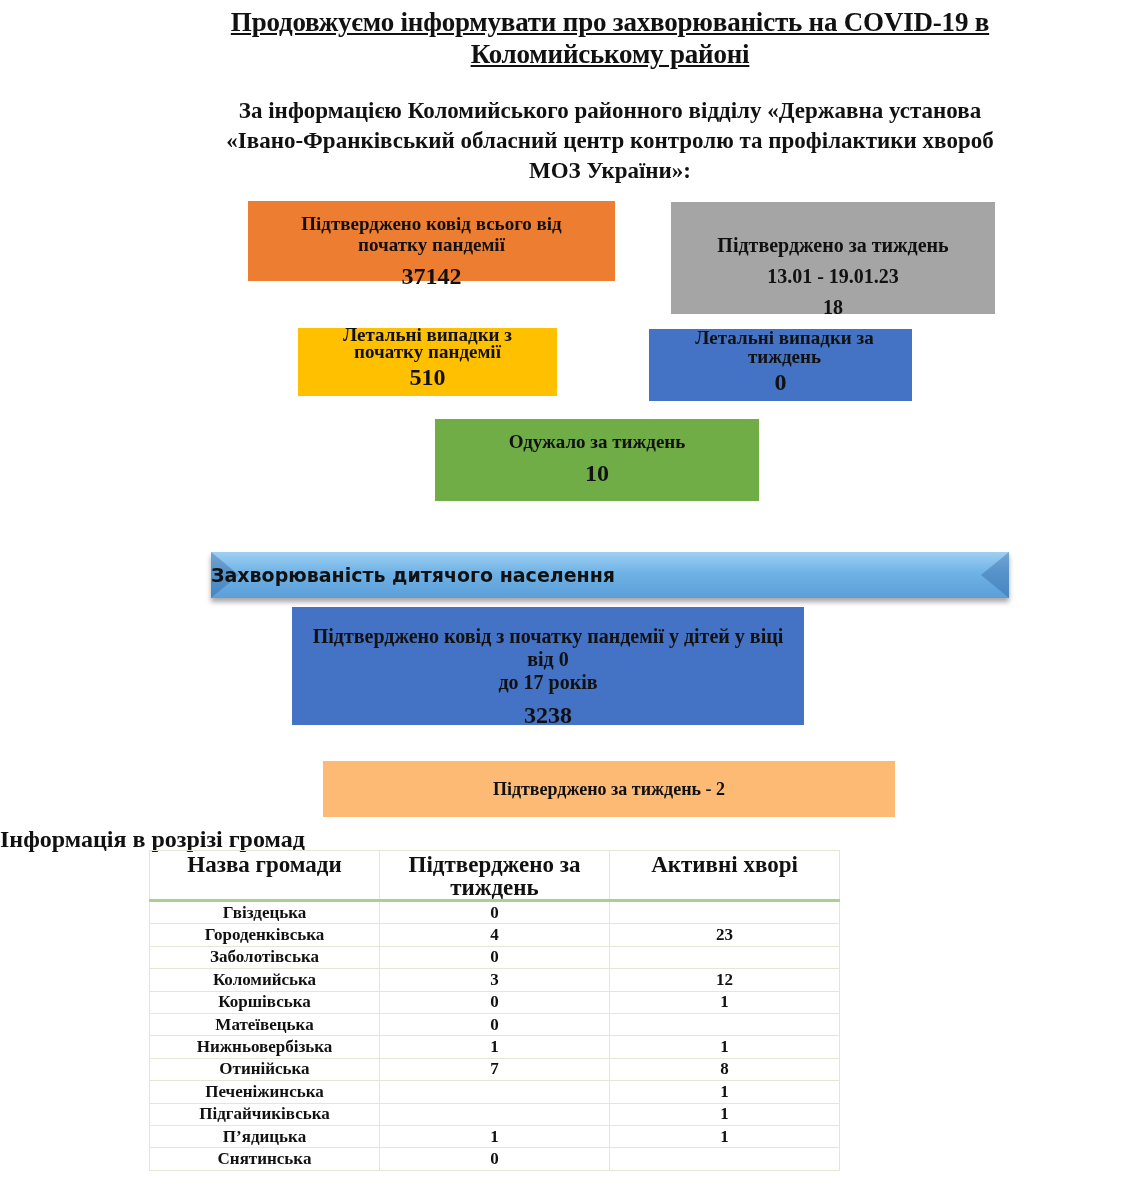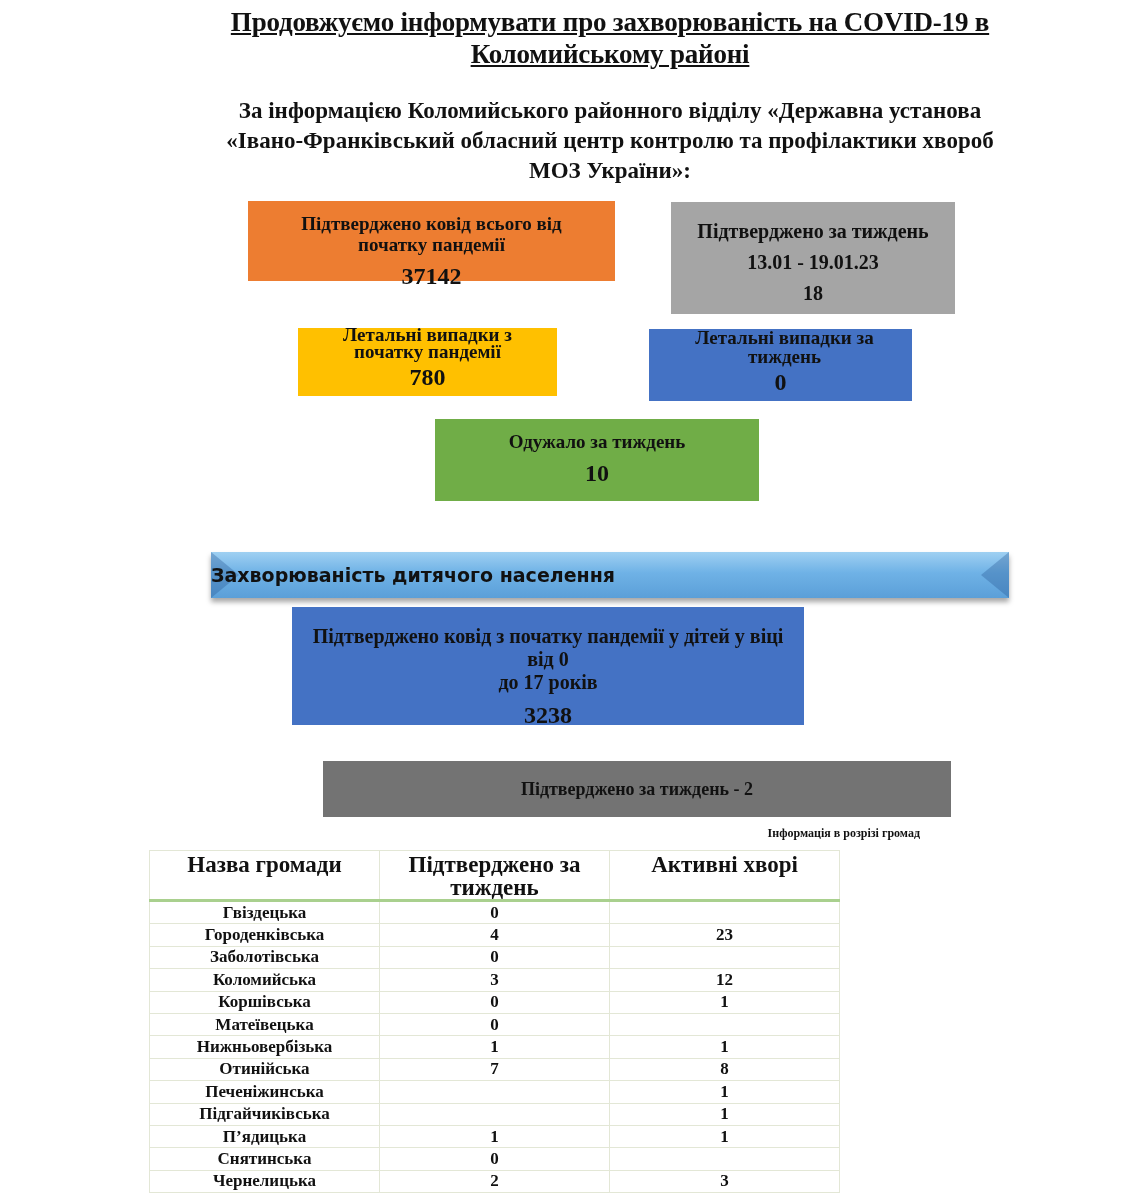--- a/index.html
+++ b/index.html
@@ -10,21 +10,21 @@
              font-size: 27px; font-weight: bold; text-decoration: underline;
              line-height: 32px; letter-spacing: -0.2px; }
     .subtitle { left: 165px; top: 96px; width: 890px; text-align: center;
                 font-size: 23px; font-weight: bold; line-height: 30px; }
     .card { position: absolute; text-align: center; font-weight: bold; color: #111;
             box-sizing: border-box; }
     .card .lbl { font-size: 19px; line-height: 21px; }
     .card .val { font-size: 24px; line-height: 30px; }
     .c-total { left: 248px; top: 201px; width: 367px; height: 80px; background: #ED7D31; padding-top: 12px; font-family: Liberation Serif, serif; }
     .c-total .val { margin-top: 6px; }
-    .c-week { left: 671px; top: 202px; width: 284px; height: 112px; background: #A5A5A5; padding-top: 14px; }
+    .c-week { left: 671px; top: 202px; width: 324px; height: 112px; background: #A5A5A5; padding-top: 28px; }
     .c-week .lbl { font-size: 20px; line-height: 31px; }
     .c-week .val { font-size: 20px; line-height: 30px; }
     .c-deaths { left: 298px; top: 328px; width: 259px; height: 68px; background: #FFC000; padding-top: 0px; }
     .c-deaths .lbl { line-height: 21px; margin-top: -4px; }
     .c-deaths .val { line-height: 30px; }
     .c-deathsw { left: 649px; top: 329px; width: 263px; height: 72px; background: #4472C4; padding-top: 0px; }
     .c-deathsw .lbl { line-height: 21px; margin-top: -2px; padding-left: 8px; }
     .c-recov { left: 435px; top: 419px; width: 324px; height: 82px; background: #70AD47; padding-top: 12px; }
     .c-recov .val { margin-top: 6px; }
     .banner { left: 211px; top: 552px; width: 798px; height: 46px;
@@ -35,23 +35,23 @@
     .banner .bev-l { position: absolute; left: 0; top: 0; width: 0; height: 0;
                      border-top: 23px solid transparent; border-bottom: 23px solid transparent;
                      border-left: 28px solid rgba(40,90,150,0.35); }
     .banner .bev-r { position: absolute; right: 0; top: 0; width: 0; height: 0;
                      border-top: 23px solid transparent; border-bottom: 23px solid transparent;
                      border-right: 28px solid rgba(40,90,150,0.35); }
     .banner .txt { position: relative; }
     .c-kids { left: 292px; top: 607px; width: 512px; height: 118px; background: #4472C4; padding-top: 18px; }
     .c-kids .lbl { font-size: 20px; line-height: 23px; padding: 0 10px; }
     .c-kids .val { margin-top: 6px; }
-    .c-kidsw { left: 323px; top: 761px; width: 628px; height: 56px; background: #737373; line-height: 56px; }
+    .c-kidsw { left: 323px; top: 761px; width: 572px; height: 56px; background: #fdba74; line-height: 56px; }
     .c-kidsw .lbl { font-size: 18px; line-height: 56px; }
-    .tbl-caption { left: 150px; top: 826px; width: 920px; text-align: right; font-size: 12px;
+    .tbl-caption { left: 150px; top: 826px; width: 920px; text-align: left; font-size: 24px;
                    font-weight: bold; padding-left: 0; }
     .tbl-caption span { position: relative; left: -150px; }
     table.grid { position: absolute; left: 149px; top: 850px; border-collapse: collapse;
                  font-size: 17px; font-weight: bold; }
     table.grid th, table.grid td { border: 1px solid #e3e7d6; text-align: center; padding: 0; }
     table.grid th { vertical-align: top; height: 46px; font-size: 23px; line-height: 23px;
                     border-bottom: 3px solid #a9d08e; padding-top: 2px; }
     table.grid td { height: 21.4px; line-height: 20px; }
     .col1 { width: 229px; } .col2 { width: 229px; } .col3 { width: 229px; }
   </style>
@@ -76,21 +76,21 @@
 
 <div class="card c-week">
   <div class="lbl">Підтверджено за тиждень</div>
   <div class="lbl">13.01 - 19.01.23</div>
   <div class="val">18</div>
 </div>
 
 <div class="card c-deaths">
   <div class="lbl">Летальні  випадки з</div>
   <div class="lbl">початку пандемії</div>
-  <div class="val">780</div>
+  <div class="val">510</div>
 </div>
 
 <div class="card c-deathsw">
   <div class="lbl">Летальні  випадки за</div>
   <div class="lbl">тиждень</div>
   <div class="val">0</div>
 </div>
 
 <div class="card c-recov">
   <div class="lbl">Одужало за тиждень</div>
@@ -186,19 +186,14 @@
     <tr>
         <td>П’ядицька</td>
         <td>1</td>
         <td>1</td>
       </tr>
     <tr>
         <td>Снятинська</td>
         <td>0</td>
         <td></td>
       </tr>
-    <tr>
-        <td>Чернелицька</td>
-        <td>2</td>
-        <td>3</td>
-      </tr>
   </tbody>
 </table>
 
 </body></html>

